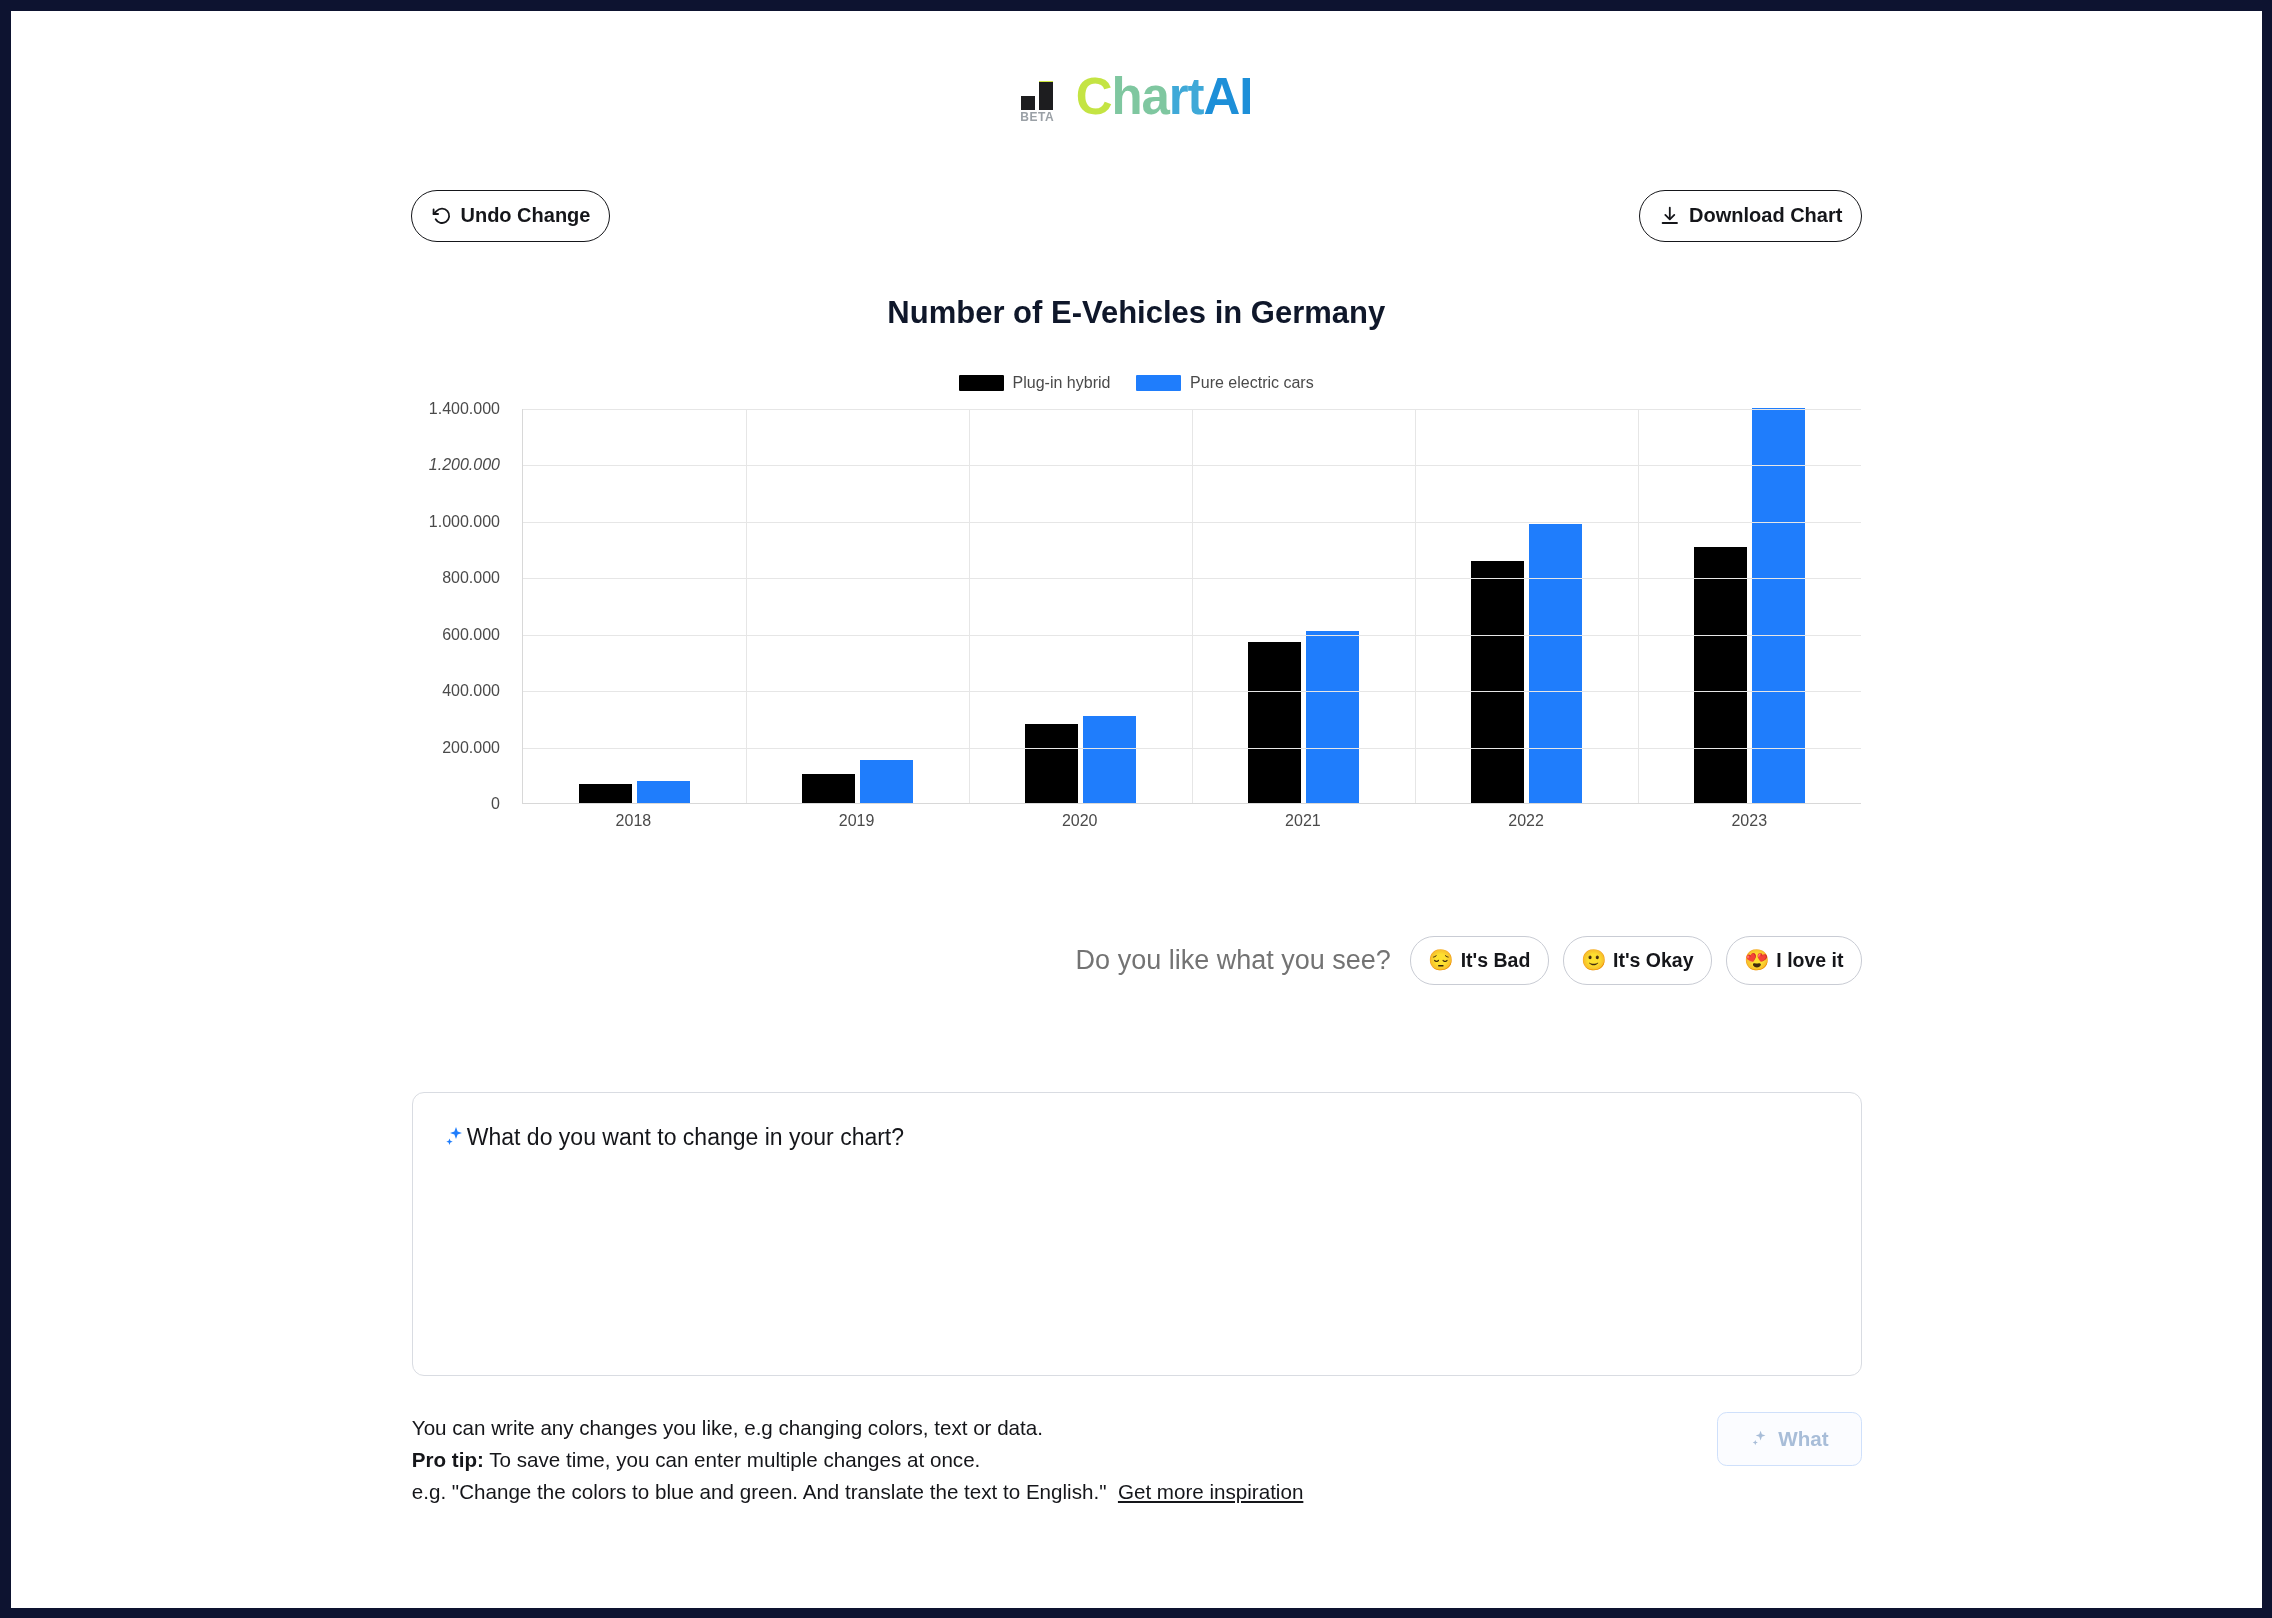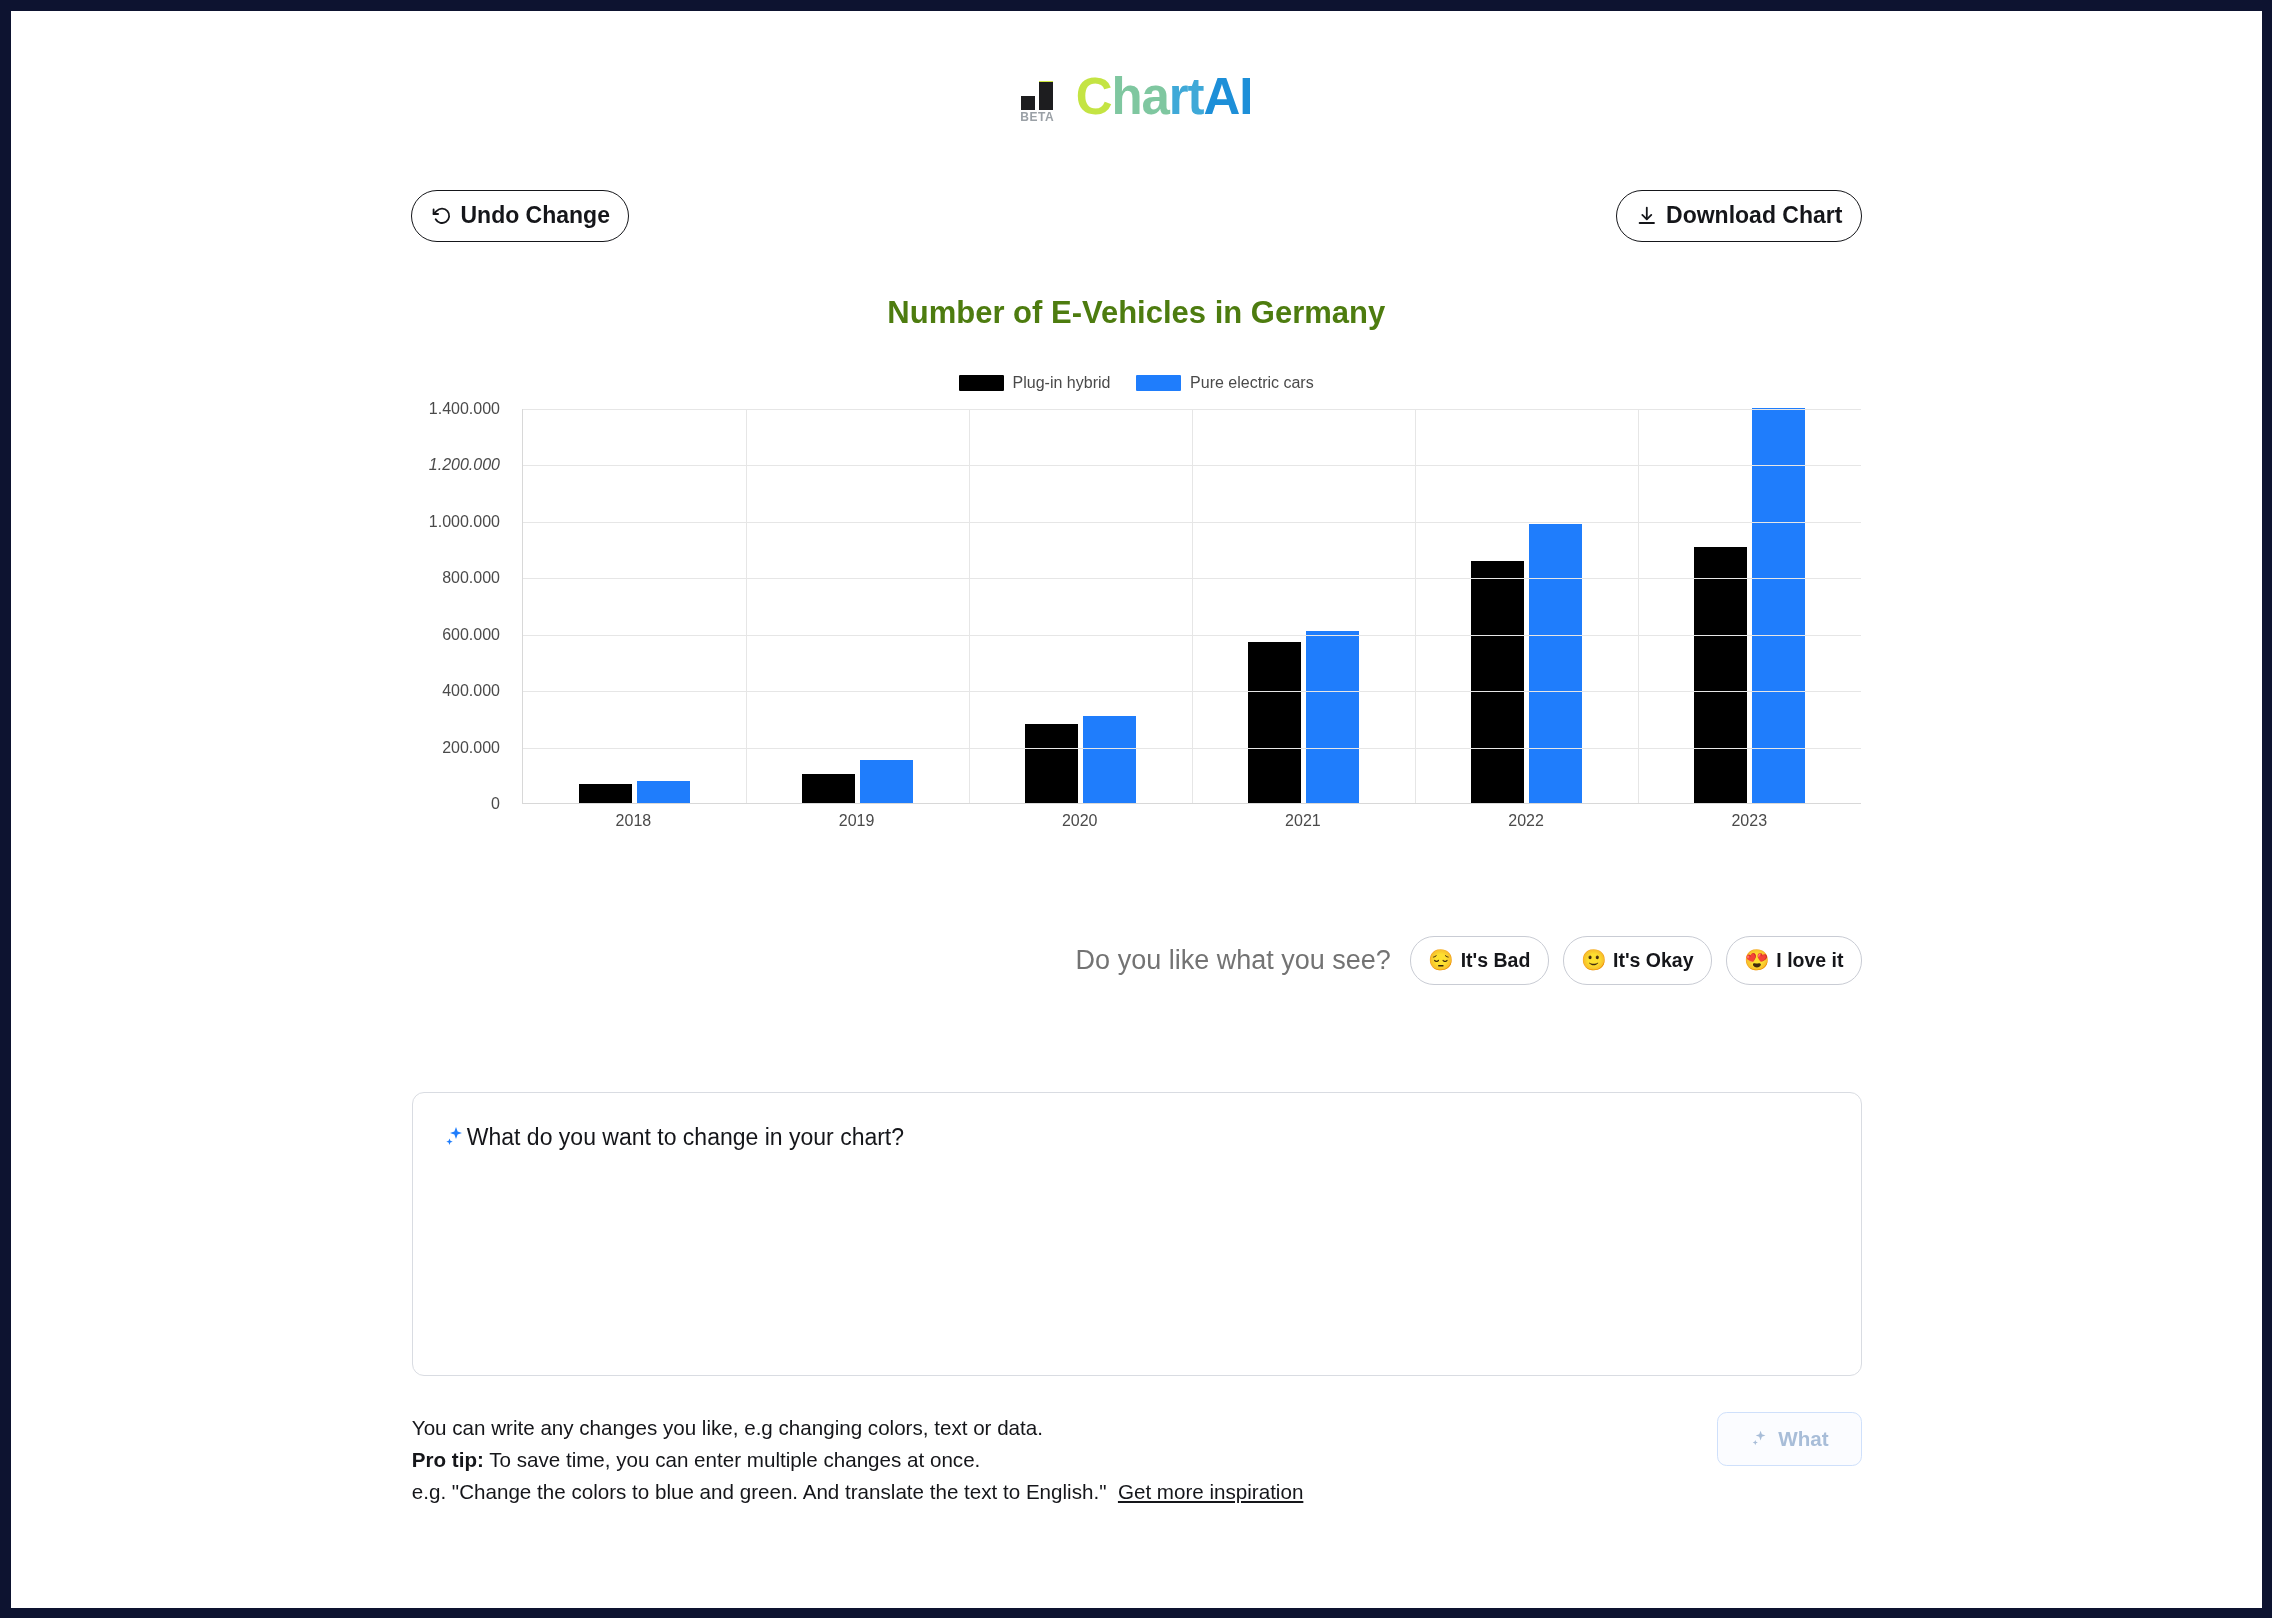--- a/index.html
+++ b/index.html
@@ -66,39 +66,39 @@
   .btn-pill {
     position: absolute;
     display: inline-flex;
     align-items: center;
     gap: 8.7px;
     height: 52px;
     padding: 0 18.4px;
     border: 1.6px solid #15161a;
     border-radius: 26px;
     background: #fff;
-    font-size: 23px;
+    font-size: 20px;
     font-weight: 700;
     color: #15161a;
     cursor: pointer;
     white-space: nowrap;
     text-align: right;
   }
   #undo-btn { left: 400px; top: 179px; }
   #download-btn { right: 400px; top: 179px; }
   .icon-svg { display: block; }
 
   
   .chart-title {
     position: absolute;
     left: 0; right: 0; top: 284px;
     text-align: center;
     font-size: 31px;
     font-weight: 700;
-    color: #4d7c0f;
+    color: #0f172a;
   }
   .legend {
     position: absolute;
     left: 0; right: 0; top: 363px;
     display: flex;
     justify-content: center;
     align-items: center;
     gap: 26px;
   }
   .legend-item { display: flex; align-items: center; gap: 8.7px; }

